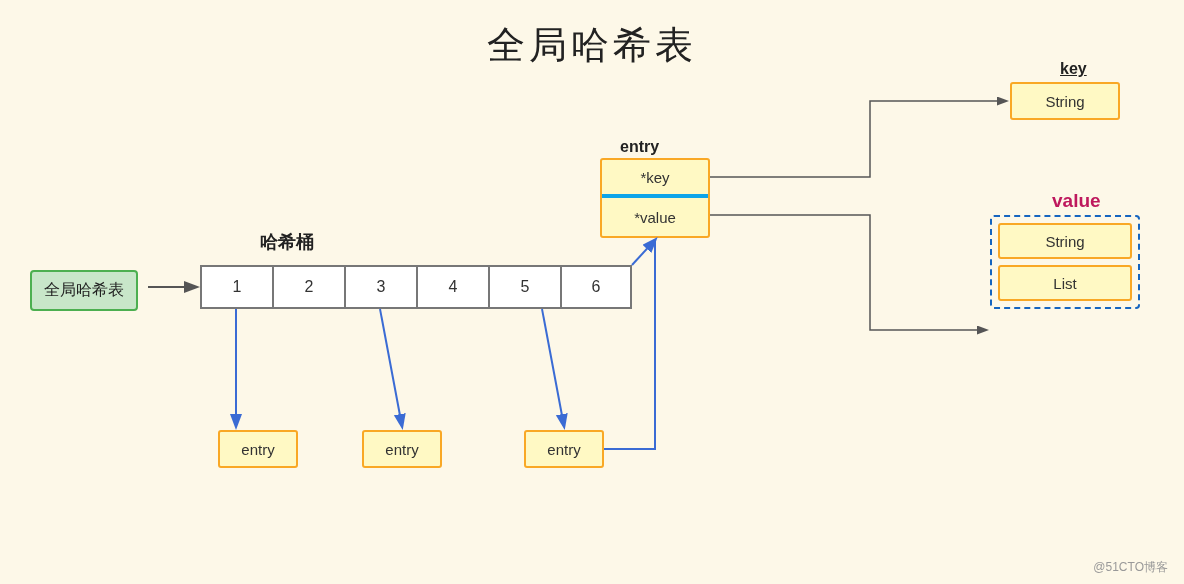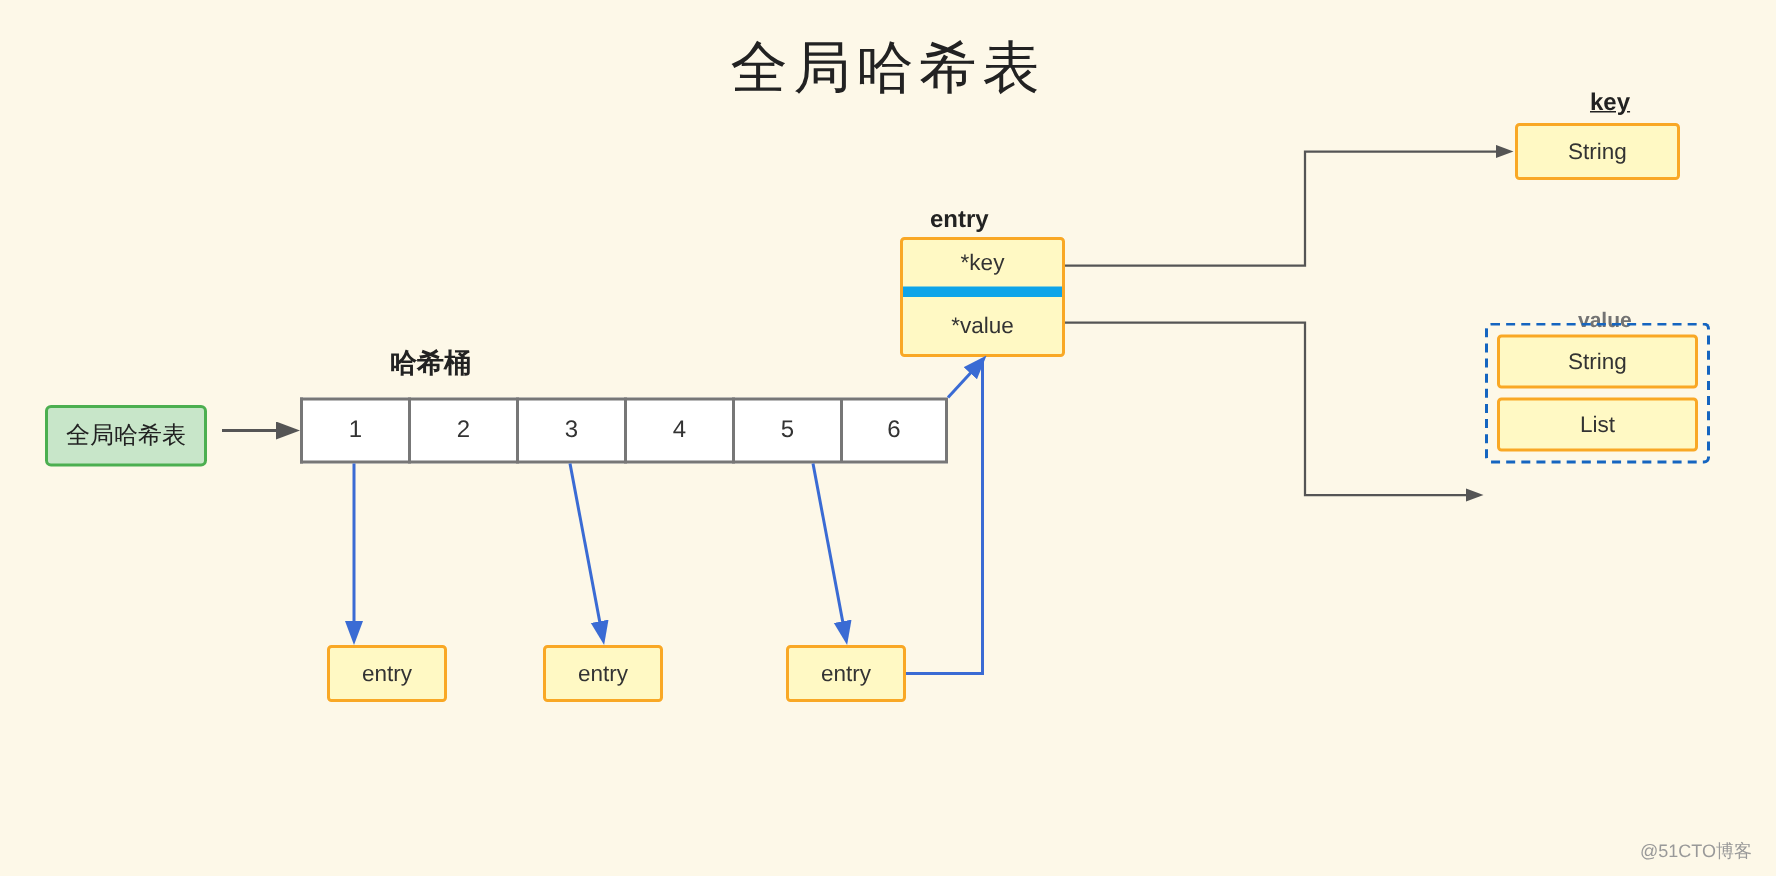--- a/index.html
+++ b/index.html
@@ -114,21 +114,21 @@
       border-radius: 3px;
       width: 110px;
     }
     .entry-upper-row {
       height: 38px;
       display: flex;
       align-items: center;
       justify-content: center;
       font-size: 15px;
       color: #333;
-      border-bottom: 7px solid #0ea5e9;
+      border-bottom: 4px solid #0ea5e9;
     }
     .entry-upper-row:last-child {
       border-bottom: none;
     }
 
     
     .key-label {
       position: absolute;
       top: 60px;
       left: 1060px;
@@ -150,24 +150,23 @@
       align-items: center;
       justify-content: center;
       font-size: 15px;
       color: #333;
     }
 
     .value-label {
       position: absolute;
       top: 190px;
       left: 1052px;
-      font-size: 14px;
-      font-weight: bold;
-      color: #737373;
-      margin-top: 15px;
+      font-size: 19px;
+      font-weight: bold;
+      color: #be185d;
     }
 
     
     .value-container {
       position: absolute;
       top: 215px;
       left: 990px;
       width: 150px;
       border: 2px dashed #1565c0;
       border-radius: 4px;

